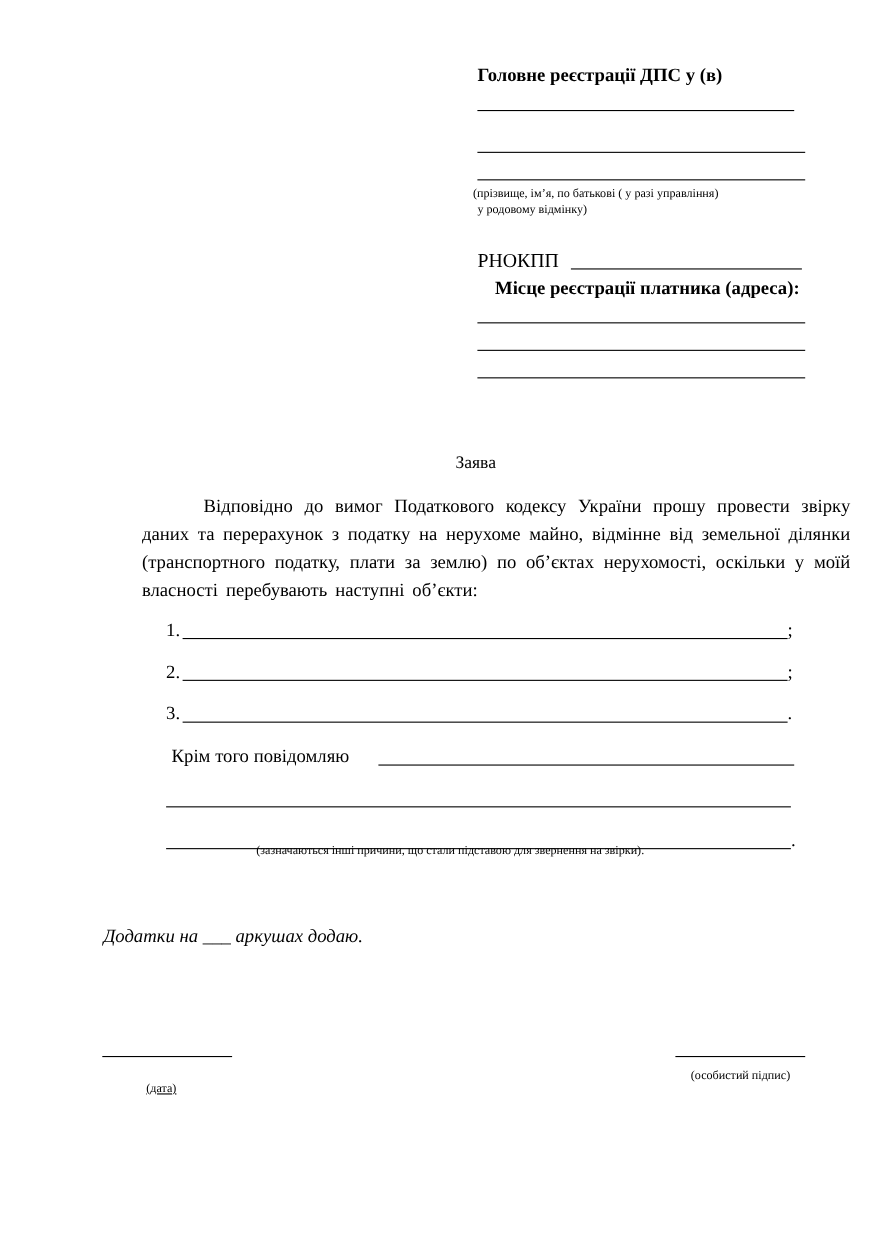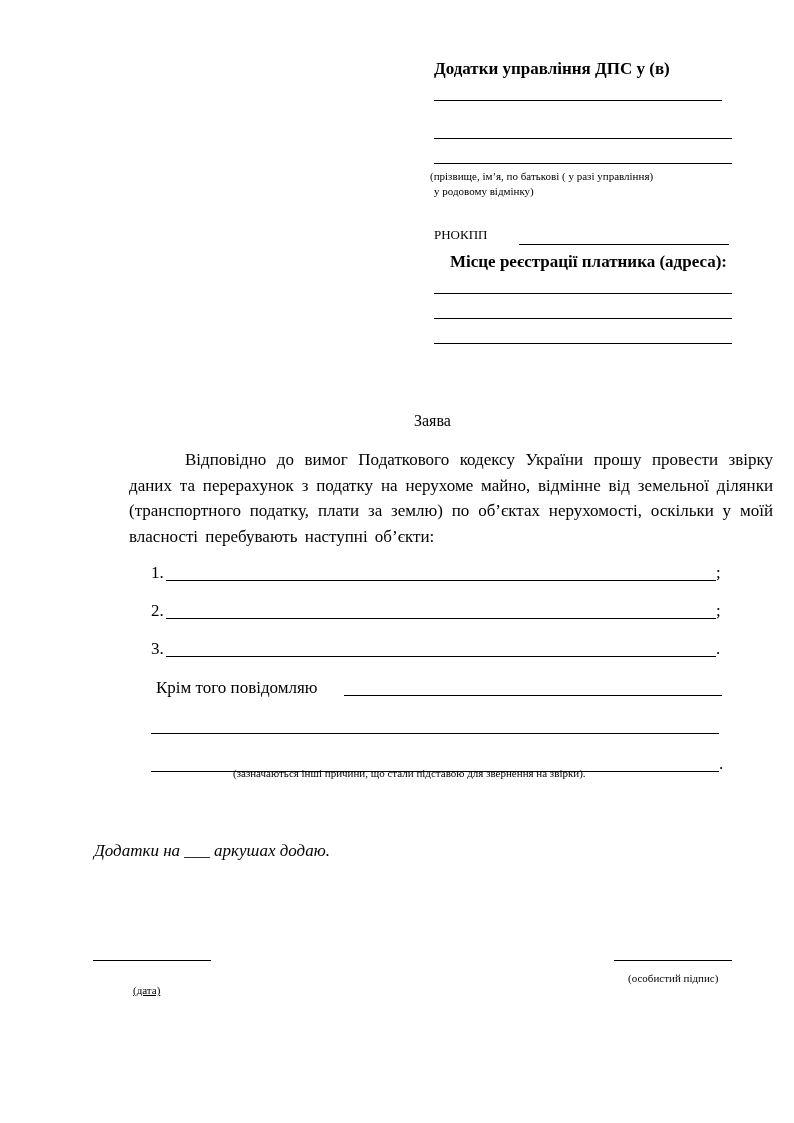--- a/index.html
+++ b/index.html
@@ -1,31 +1,31 @@
 <!DOCTYPE html>
 <html><head>
 <meta charset="utf-8">
 <style>
   html, body { margin: 0; padding: 0; background: #ffffff; }
   body { width: 794px; height: 1123px; position: relative; overflow: hidden;
          font-family: "Liberation Serif", "DejaVu Serif", serif; color: #000; }
   .abs { position: absolute; white-space: nowrap; }
   .hdr { font-size: 17px; font-weight: bold; }
-  .hdr-n { font-size: 13px; }
+  .hdr-n { font-size: 18px; }
   .line { position: absolute; border-bottom: 1px solid #000; height: 0; }
   .small { font-size: 11px; }
   .body { font-size: 17px; }
   .para { position: absolute; left: 94px; width: 644px; font-size: 17px; line-height: 25.5px;
           text-align: justify; word-spacing: 3px; }
   .para span.indent { display: inline-block; width: 56px; }
 </style>
 </head>
 <body>
 
-<div class="abs hdr" style="left:434px; top:59px;">Додатки управління ДПС у (в)</div>
+<div class="abs hdr" style="left:434px; top:59px;">Головне реєстрації ДПС у (в)</div>
 <div class="line" style="left:434px; width:288px; top:100px;"></div>
 <div class="line" style="left:434px; width:298px; top:138px;"></div>
 <div class="line" style="left:434px; width:298px; top:163px;"></div>
 <div class="abs small" style="left:430px; top:170px;">(прізвище, ім’я, по батькові ( у разі управління)</div>
 <div class="abs small" style="left:434px; top:185px;">у родовому відмінку)</div>
 
 <div class="abs hdr-n" style="left:434px; top:227px;">РНОКПП</div>
 <div class="line" style="left:519px; width:210px; top:244px;"></div>
 <div class="abs hdr" style="left:450px; top:252px;">Місце реєстрації платника (адреса):</div>
 <div class="line" style="left:434px; width:298px; top:293px;"></div>

